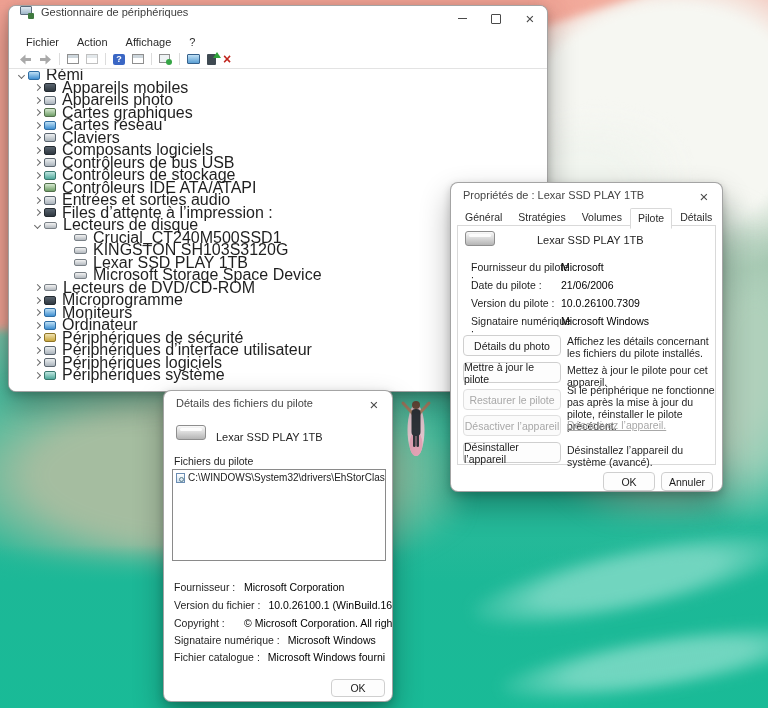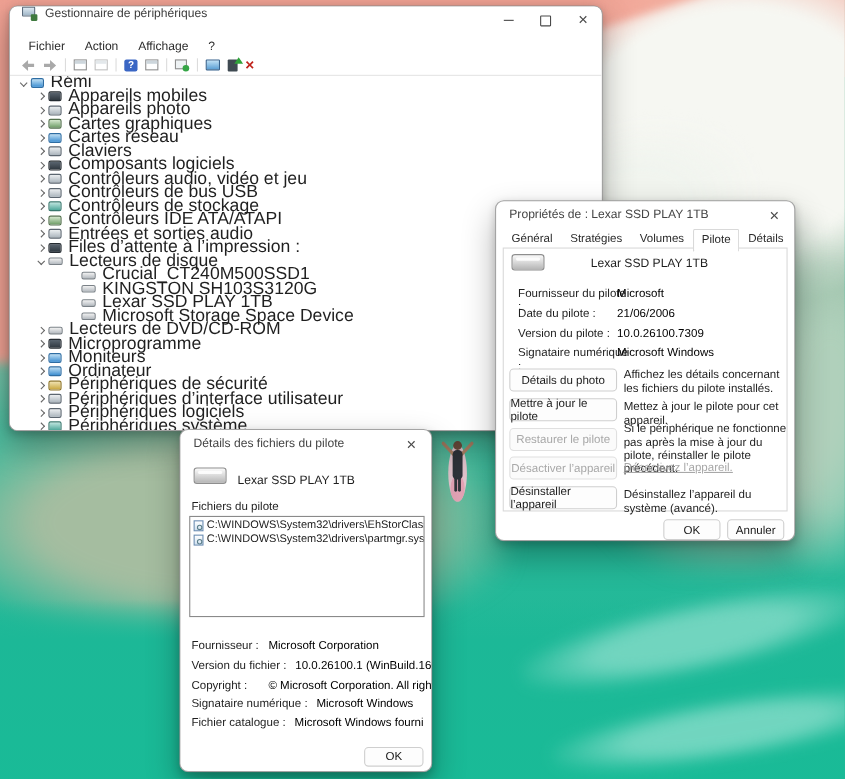--- a/index.html
+++ b/index.html
@@ -284,27 +284,20 @@
           <span class="chev r"></span>
         </span>
         <span class="ti dark"></span>
         <span>Composants logiciels</span>
       </div>
     <div class="trow lvl1">
         <span class="cw">
           <span class="chev r"></span>
         </span>
         <span class="ti"></span>
-        <span>Contrôleurs audio, vidéo et jeu</span>
-      </div>
-    <div class="trow lvl1">
-        <span class="cw">
-          <span class="chev r"></span>
-        </span>
-        <span class="ti"></span>
         <span>Contrôleurs de bus USB</span>
       </div>
     <div class="trow lvl1">
         <span class="cw">
           <span class="chev r"></span>
         </span>
         <span class="ti teal"></span>
         <span>Contrôleurs de stockage</span>
       </div>
     <div class="trow lvl1">
@@ -465,24 +458,20 @@
   <div class="props-title">Détails des fichiers du pilote</div>
   <div class="dlg-close"></div>
   <div class="bigdisk" style="left:12px; top:34px;"></div>
   <div class="ddev-label">Lexar SSD PLAY 1TB</div>
   <div class="dfiles-label">Fichiers du pilote</div>
   <div class="listbox">
     <div class="lrow">
         <span class="ficon"></span>
         <span>C:\WINDOWS\System32\drivers\EhStorClass.sys</span>
       </div>
-    <div class="lrow">
-        <span class="ficon"></span>
-        <span>C:\WINDOWS\System32\drivers\partmgr.sys</span>
-      </div>
   </div>
   <div class="dfield" style="top:190px;"><span class="lab fieldlabel">Fournisseur :</span><span class="val">Microsoft Corporation</span></div>
   <div class="dfield" style="top:208px;"><span class="lab fieldlabel">Version du fichier :</span><span class="val">10.0.26100.1 (WinBuild.160101.0800)</span></div>
   <div class="dfield" style="top:226px;"><span class="lab fieldlabel">Copyright :</span><span class="val">© Microsoft Corporation. All rights reserved.</span></div>
   <div class="dfield" style="top:243px;"><span class="lab fieldlabel">Signataire numérique :</span><span class="val">Microsoft Windows</span></div>
   <div class="dfield" style="top:260px;"><span class="lab fieldlabel">Fichier catalogue :</span><span class="val">Microsoft Windows fourni</span></div>
   <div class="btn" style="left:167px; top:288px; width:54px; height:18px;">OK</div>
 </div>
 
 </body></html>

